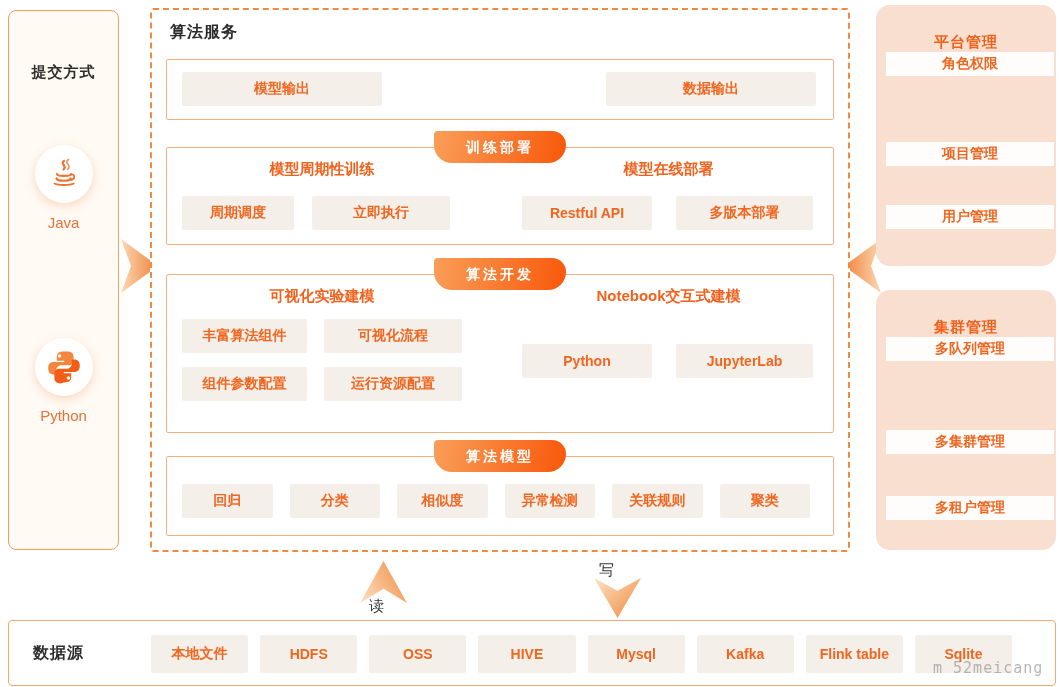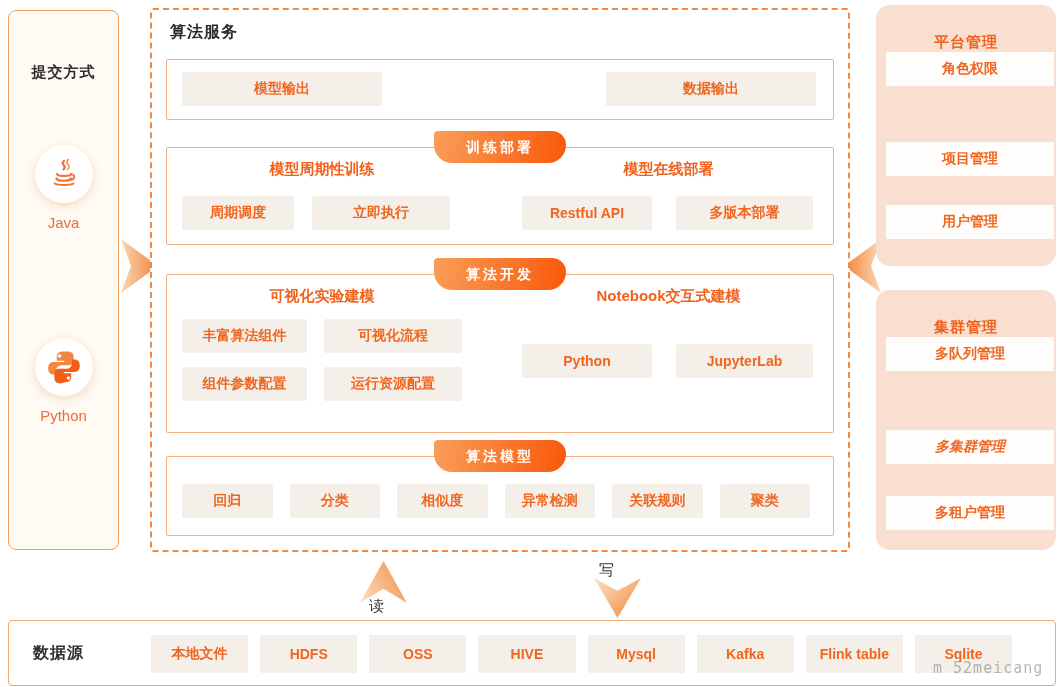--- a/index.html
+++ b/index.html
@@ -49,27 +49,27 @@
   .w124 { width:112px; } .w138 { width:138px; margin-left:18px; }
   .w130 { width:130px; } .w137 { width:137px; margin-left:24px; }
   .s4-items { position:absolute; top:27px; left:15px; right:23px; display:flex; gap:17px; }
   .s4-items .chip { flex:1; }
 
   
   .right-panel { position:absolute; left:876px; width:180px; background:#F8DFD0; border-radius:14px; }
   .rp-1 { top:5px;   height:261px; }
   .rp-2 { top:290px; height:260px; }
   .rp-title { padding-top:28px; text-align:center; font-size:15px; font-weight:bold; color:#F2611C; letter-spacing:1px; }
-  .chip-w { position:absolute; left:10px; right:2px; height:34px; background:#FFFDFB;
+  .chip-w { position:absolute; left:10px; right:2px; height:24px; background:#FFFDFB;
     color:#F0661F; font-size:14px; font-weight:600; display:flex; align-items:center; justify-content:center; }
   .rp-1 .chip-w:nth-of-type(1) { top:70px; }
   .rp-1 .chip-w:nth-of-type(2) { top:137px; }
   .rp-1 .chip-w:nth-of-type(3) { top:200px; }
   .rp-2 .chip-w:nth-of-type(1) { top:73px; }
-  .rp-2 .chip-w:nth-of-type(2) { top:140px;font-style:italic; }
+  .rp-2 .chip-w:nth-of-type(2) { top:140px; }
   .rp-2 .chip-w:nth-of-type(3) { top:206px; }
 
   
   .arrow { position:absolute; }
   .arrow-mid-left  { left:121px; top:239px; width:37px; height:54px;
     clip-path:polygon(0 0,100% 50%,0 100%,27% 50%);
     background:linear-gradient(to right,#FBD8B4,#F0823A); }
   .arrow-mid-right { left:844px; top:239px; width:37px; height:54px;
     clip-path:polygon(100% 0,0 50%,100% 100%,73% 50%);
     background:linear-gradient(to left,#FBD8B4,#F0823A); }

